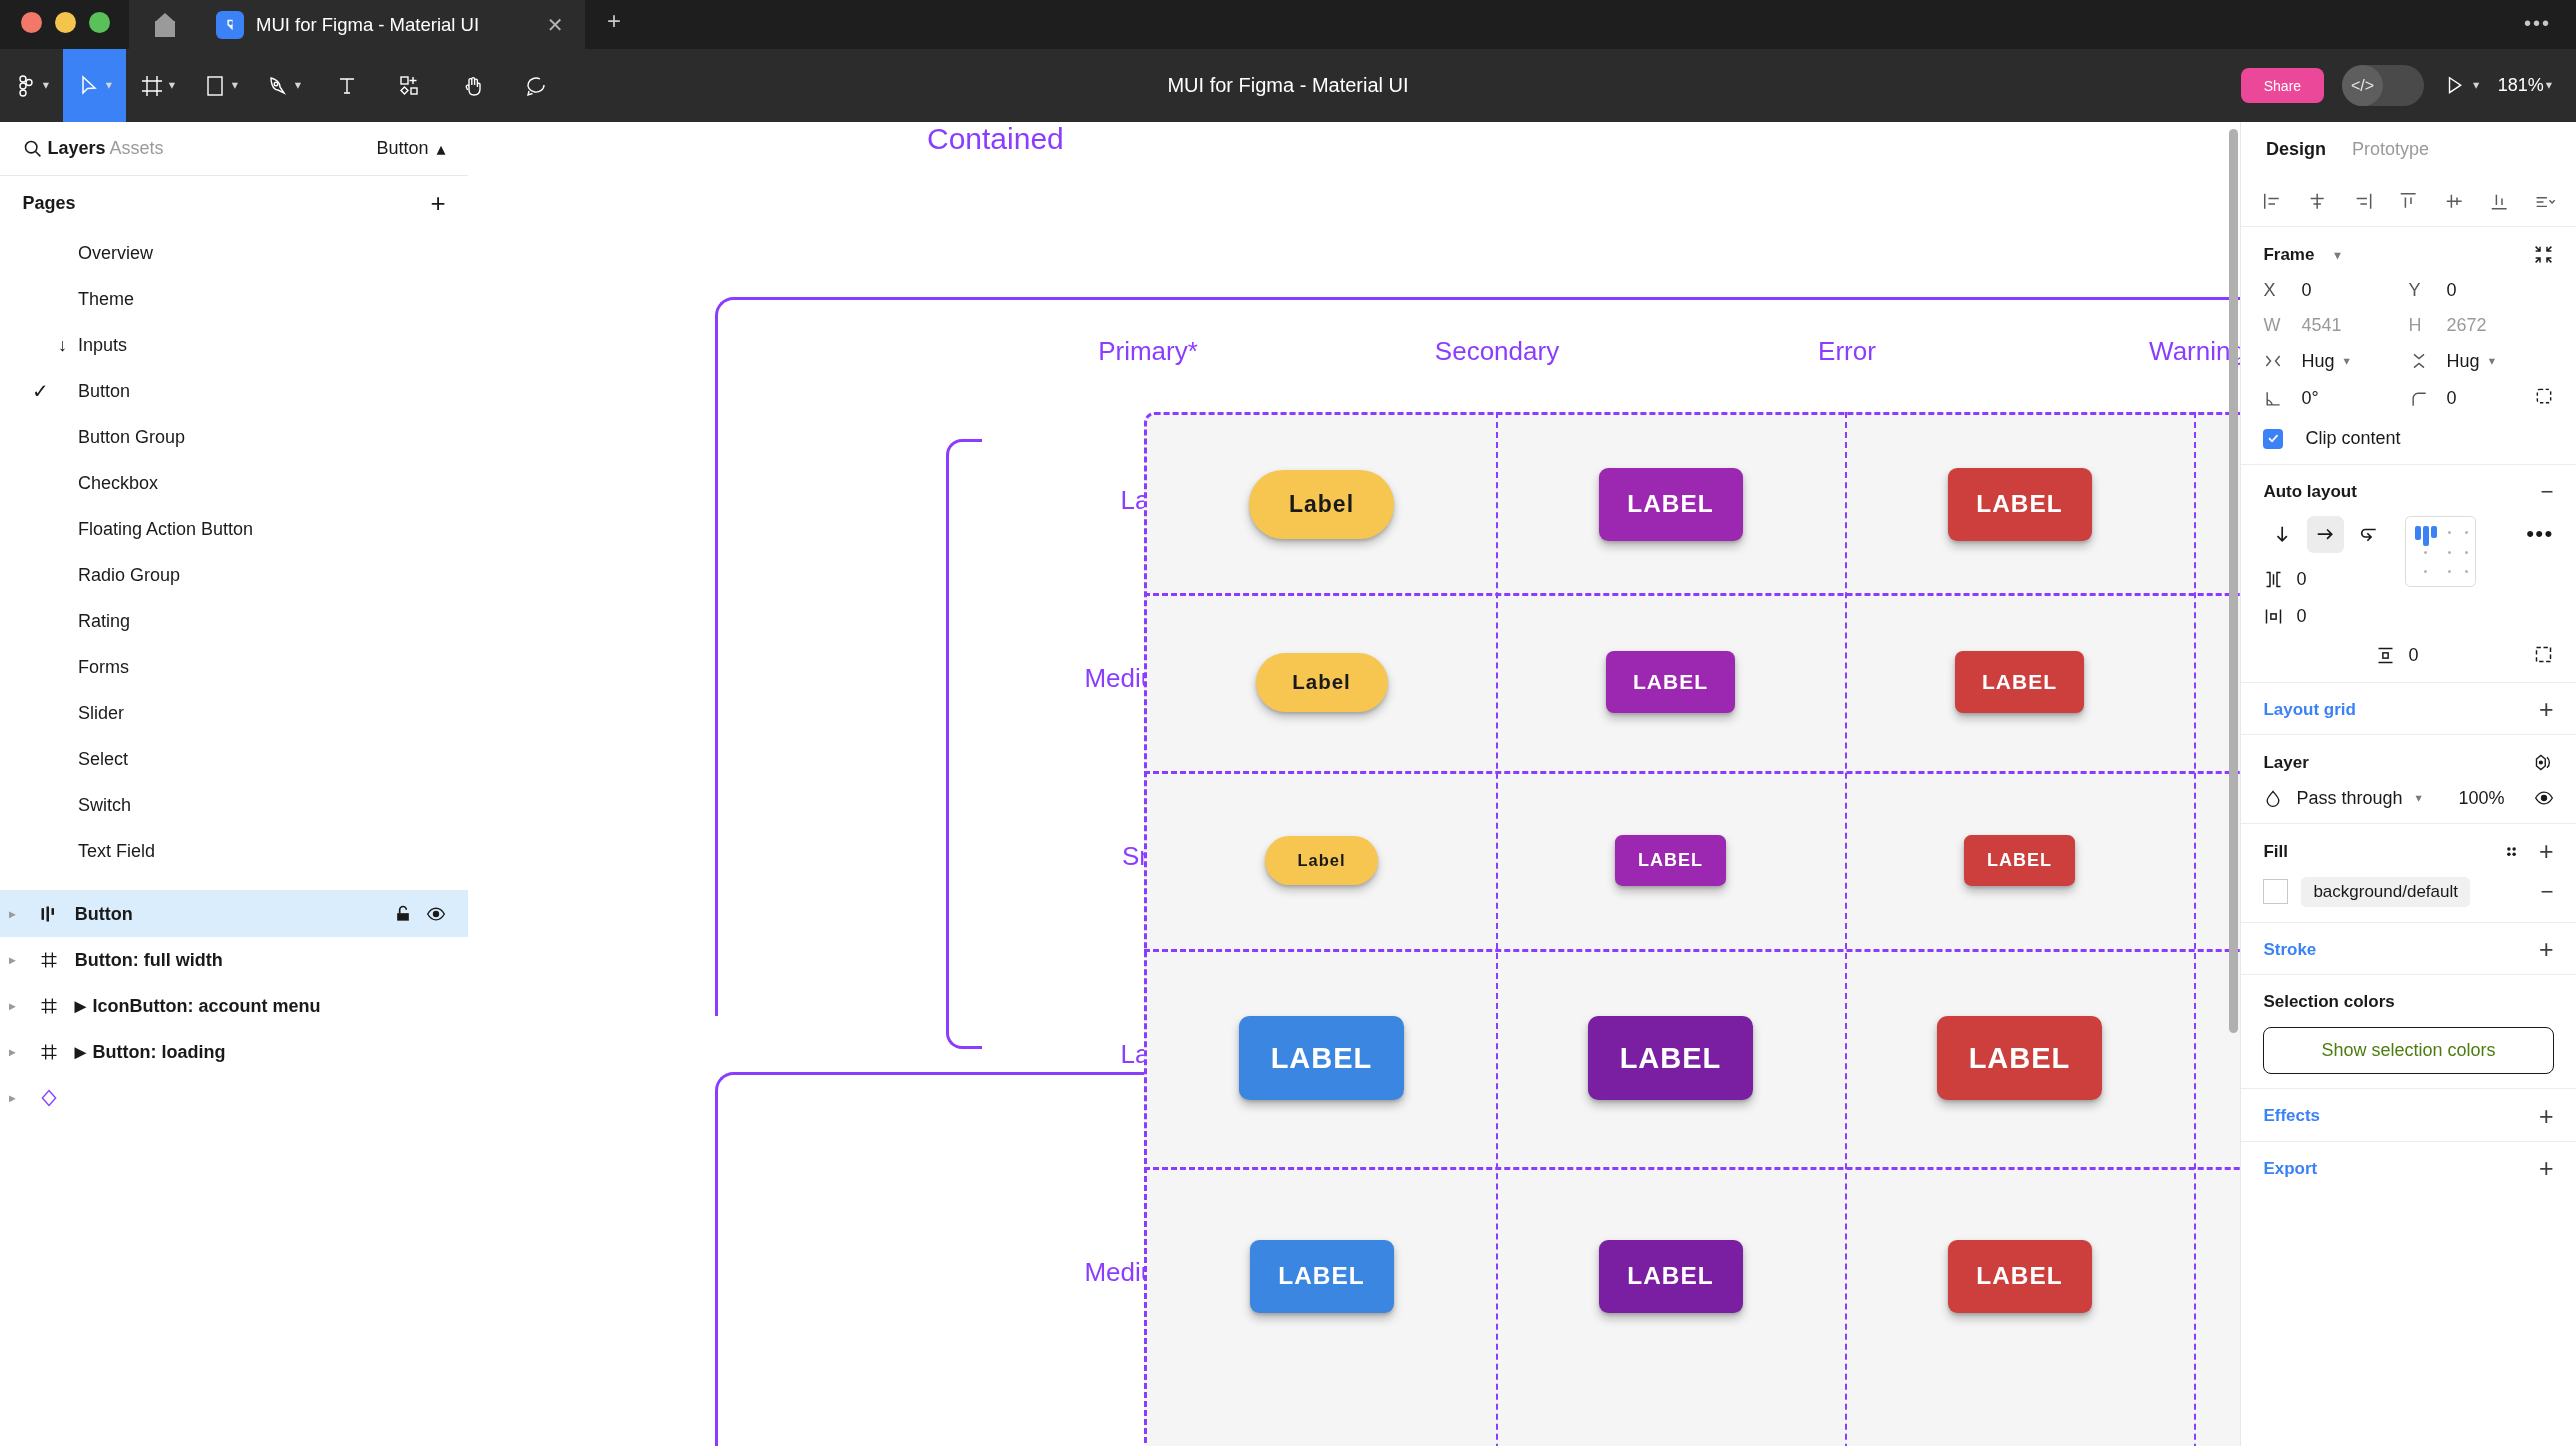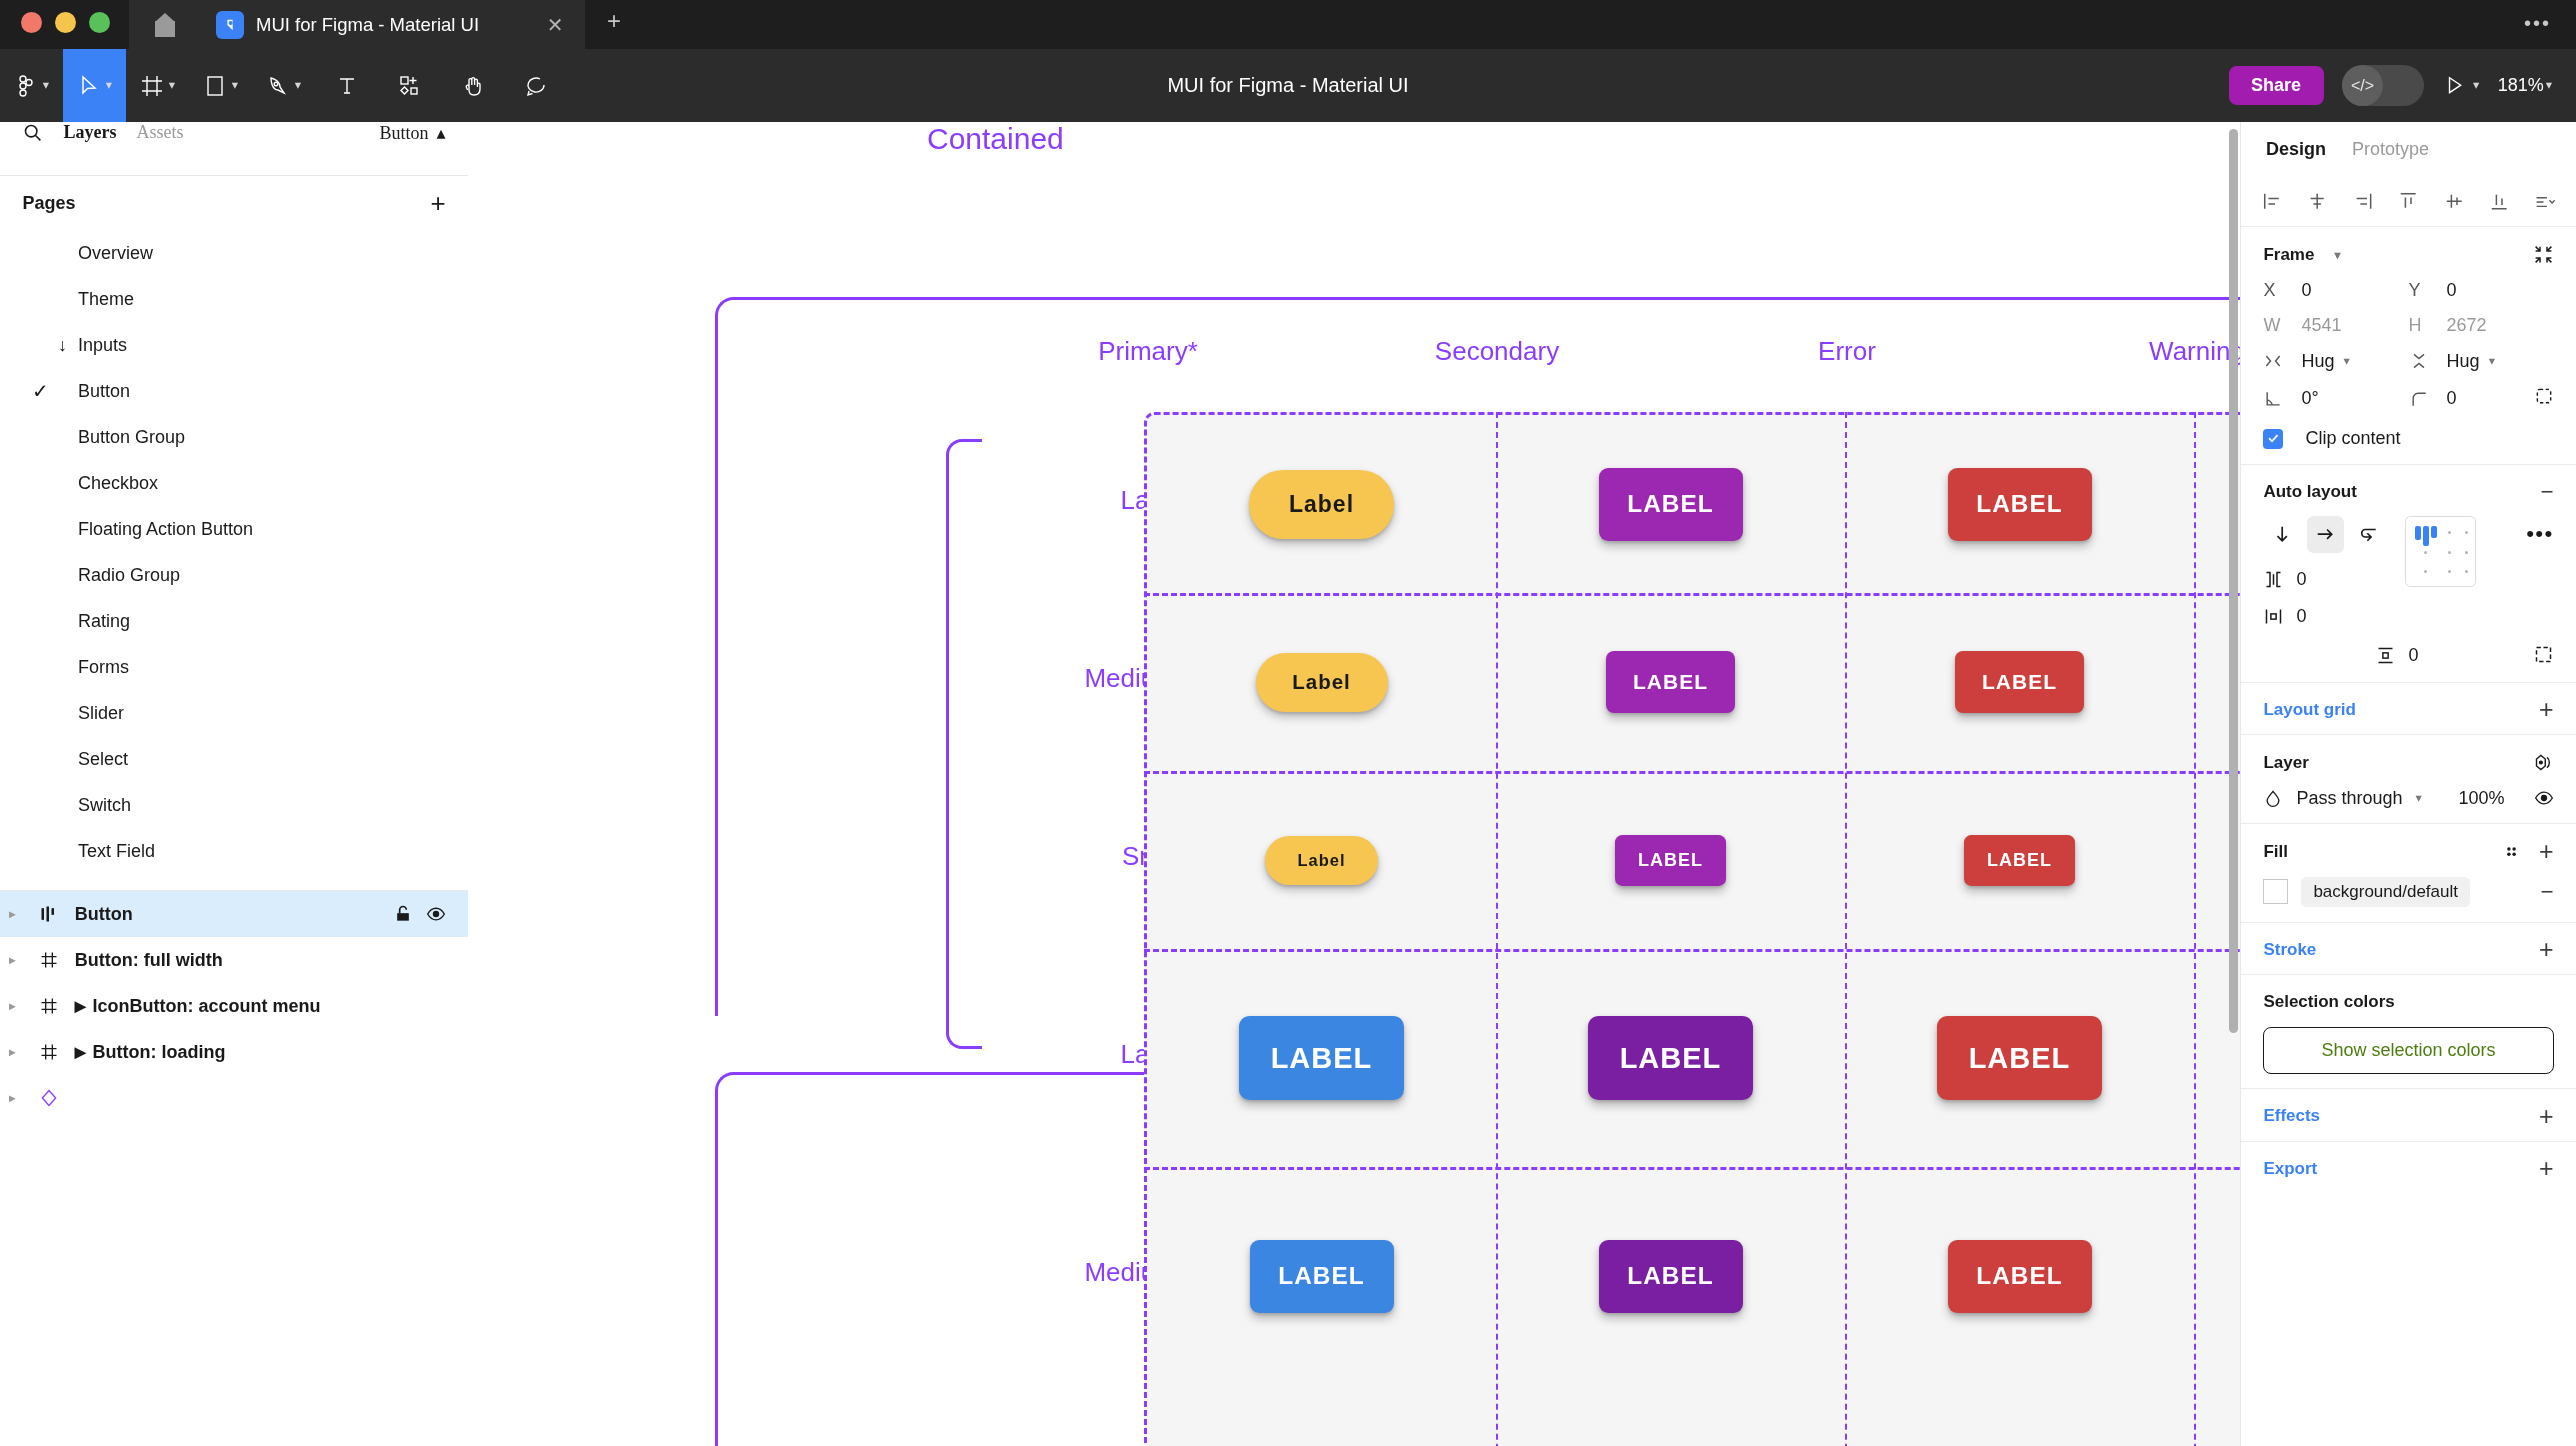--- a/index.html
+++ b/index.html
@@ -65,43 +65,43 @@
   .tool svg { width: 24px; height: 24px; }
   .chev { font-size: 12.5px; color: #d6d6d6; line-height: 1; }
   .doc-title {
     position: absolute; left: 0; right: 0; text-align: center;
     color: #ffffff; font-size: 20px; pointer-events: none;
   }
   .toolbar-right {
     margin-left: auto; display: flex; align-items: center; gap: 18.5px; padding-right: 24px;
   }
   .share-btn {
-    background: #a21caf; color: #fff; font-size: 18px; font-weight: bold;
+    background: #ec4899; color: #fff; font-size: 14px; font-weight: normal;
     padding: 9.2px 22.4px; border-radius: 8px; cursor: pointer;
   }
   .code-toggle {
     width: 82px; height: 41px; border-radius: 20.5px; background: #4a4a4a;
     display: flex; align-items: center; cursor: pointer;
   }
   .code-knob {
     width: 41px; height: 41px; border-radius: 50%; background: #5e5e5e;
     display: flex; align-items: center; justify-content: center;
     color: #e8e8e8; font-size: 16px;
   }
   .play-grp { display: flex; align-items: center; gap: 8px; color: #fff; cursor: pointer; }
   .zoom-grp { display: flex; align-items: center; gap: 2px; color: #fff; font-size: 18px; cursor: pointer; }
 
   
   .leftpanel {
     position: absolute; left: 0; top: 122px; width: 468px; height: 1324px;
     background: #ffffff; display: flex; flex-direction: column;
   }
   .lp-tabs {
-    height: 54px; display: flex; align-items: flex-start; gap: 20px; padding: 0 22.4px;
-    border-bottom: 1.3px solid #e8e8e8; flex: none; font-family: Liberation Serif, serif;
+    height: 54px; display: flex; align-items: center; gap: 4px; padding: 0 22.4px;
+    border-bottom: 1.3px solid #e8e8e8; flex: none;
   }
   .lp-tabs svg { width: 21px; height: 21px; }
   .lp-tab { font-size: 18px; color: #9a9a9a; cursor: pointer; }
   .lp-tab.active { color: #1a1a1a; font-weight: bold; }
   .lp-right-label { margin-left: auto; font-size: 18px; color: #1a1a1a; display: flex; align-items: center; gap: 8px; cursor: pointer; }
 
   .pages-head {
     height: 54px; display: flex; align-items: center; padding: 0 22.4px; flex: none;
   }
   .pages-head .t { font-size: 18px; font-weight: bold; color: #1a1a1a; }

